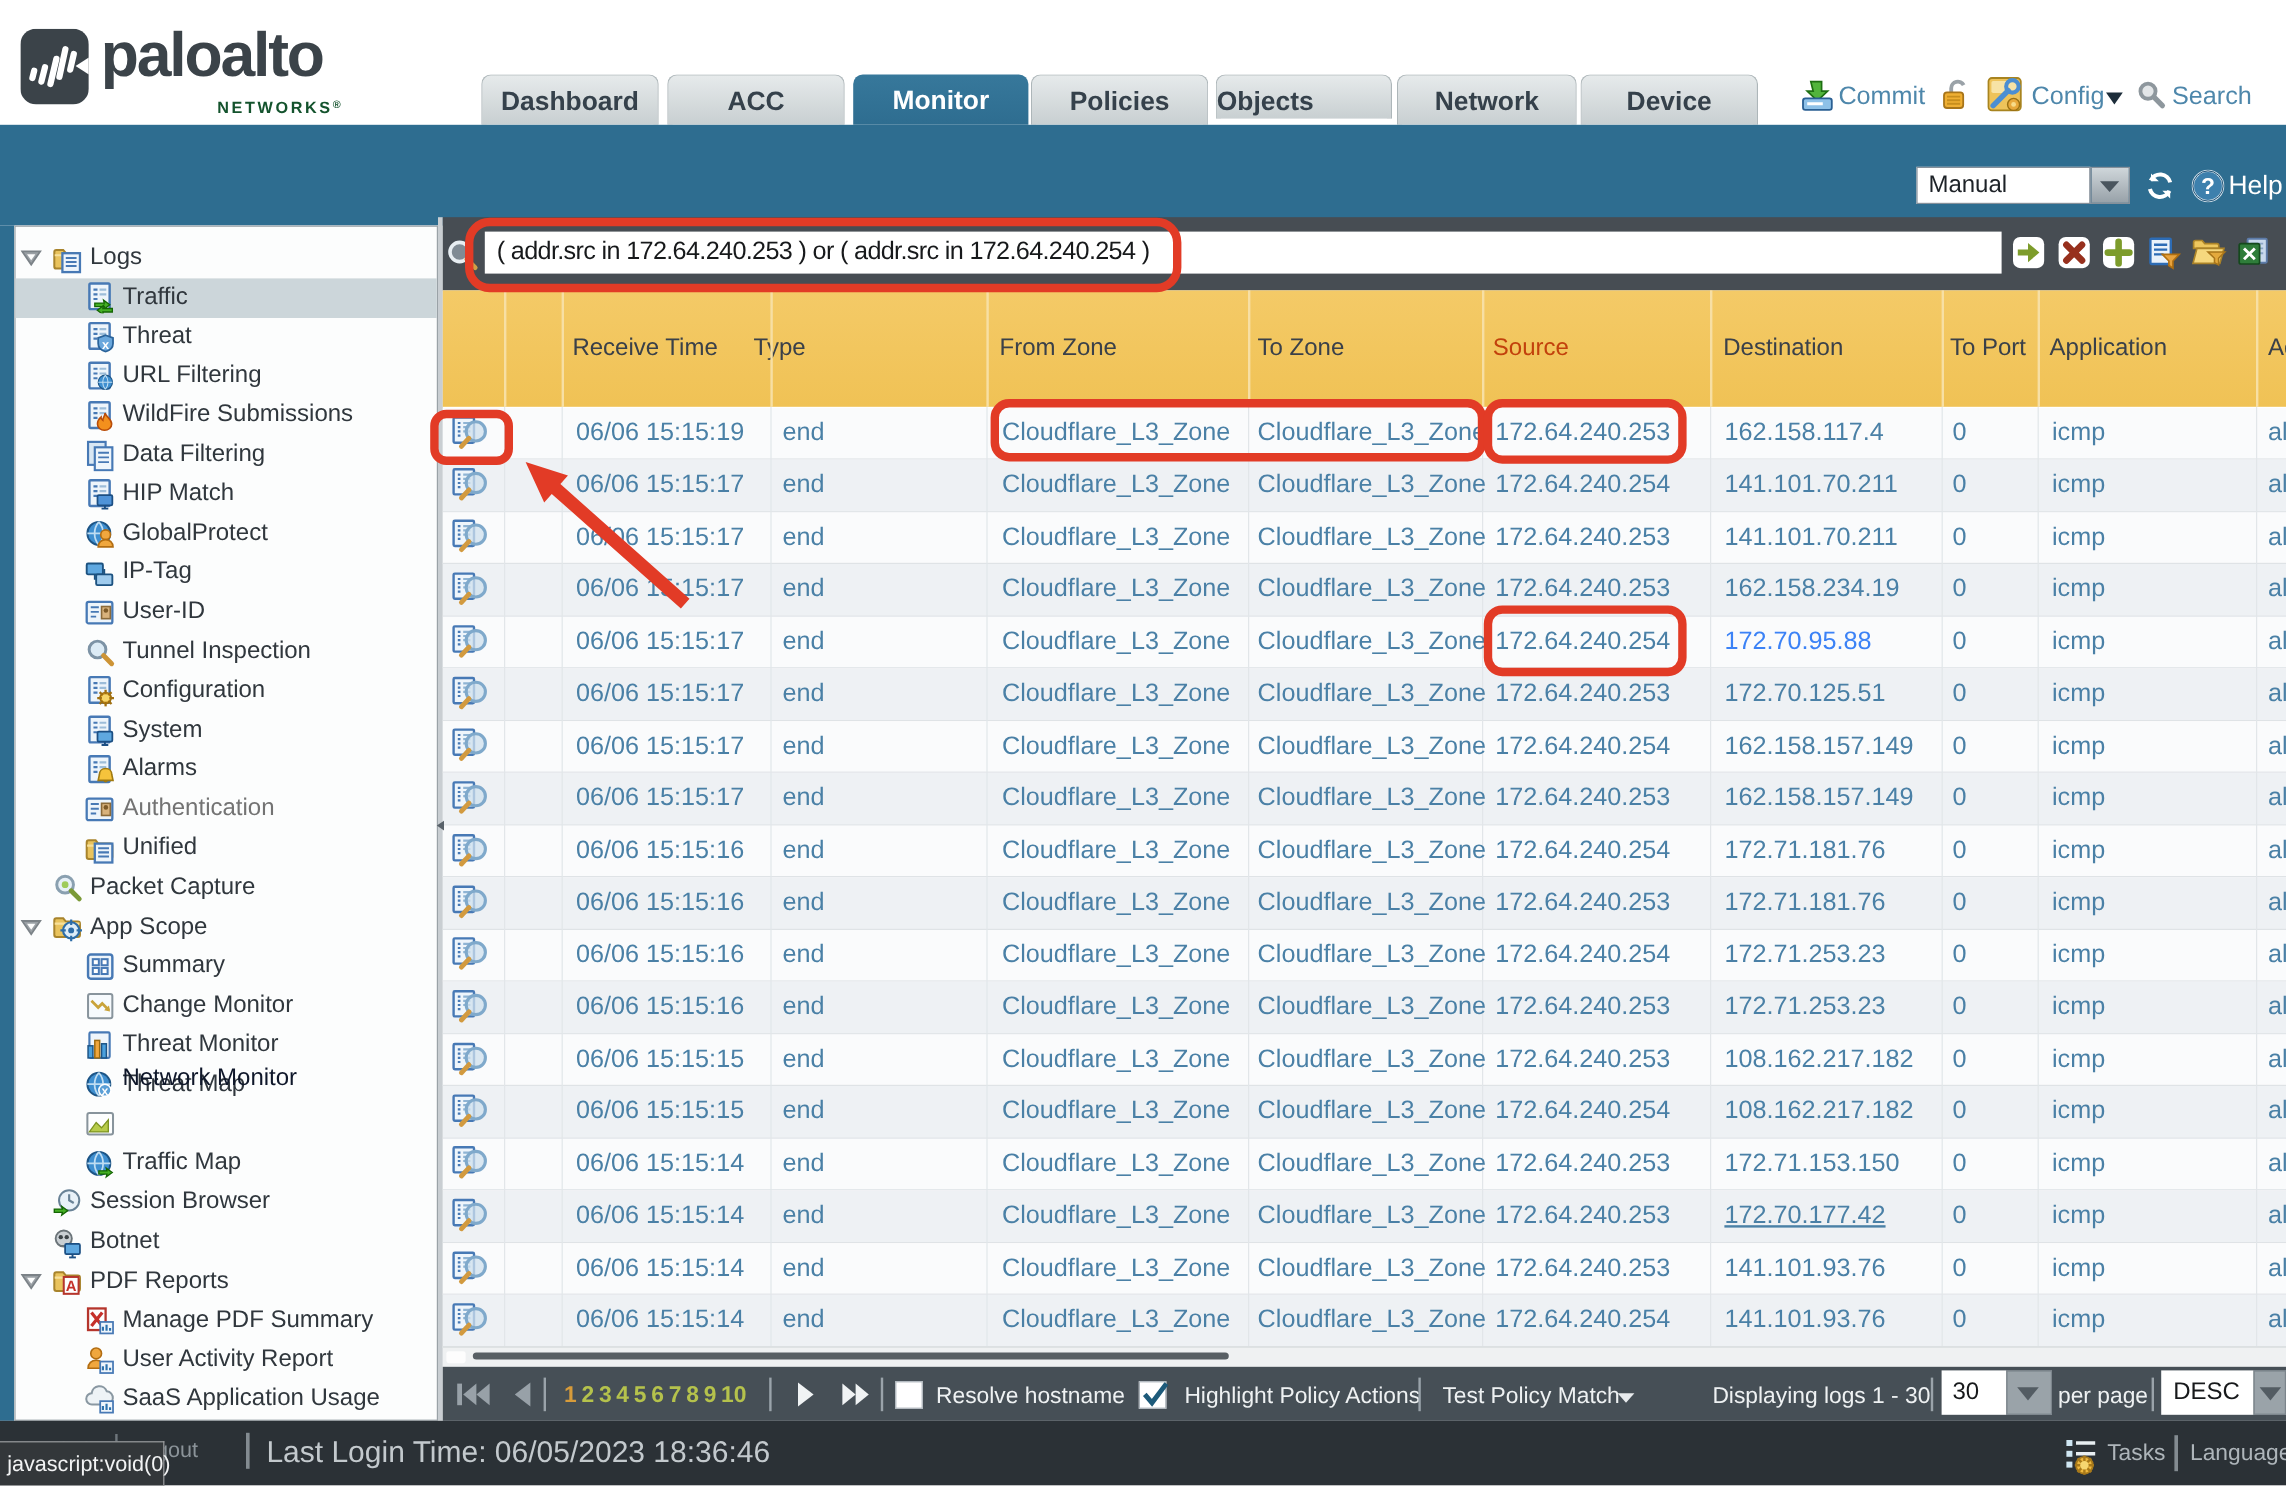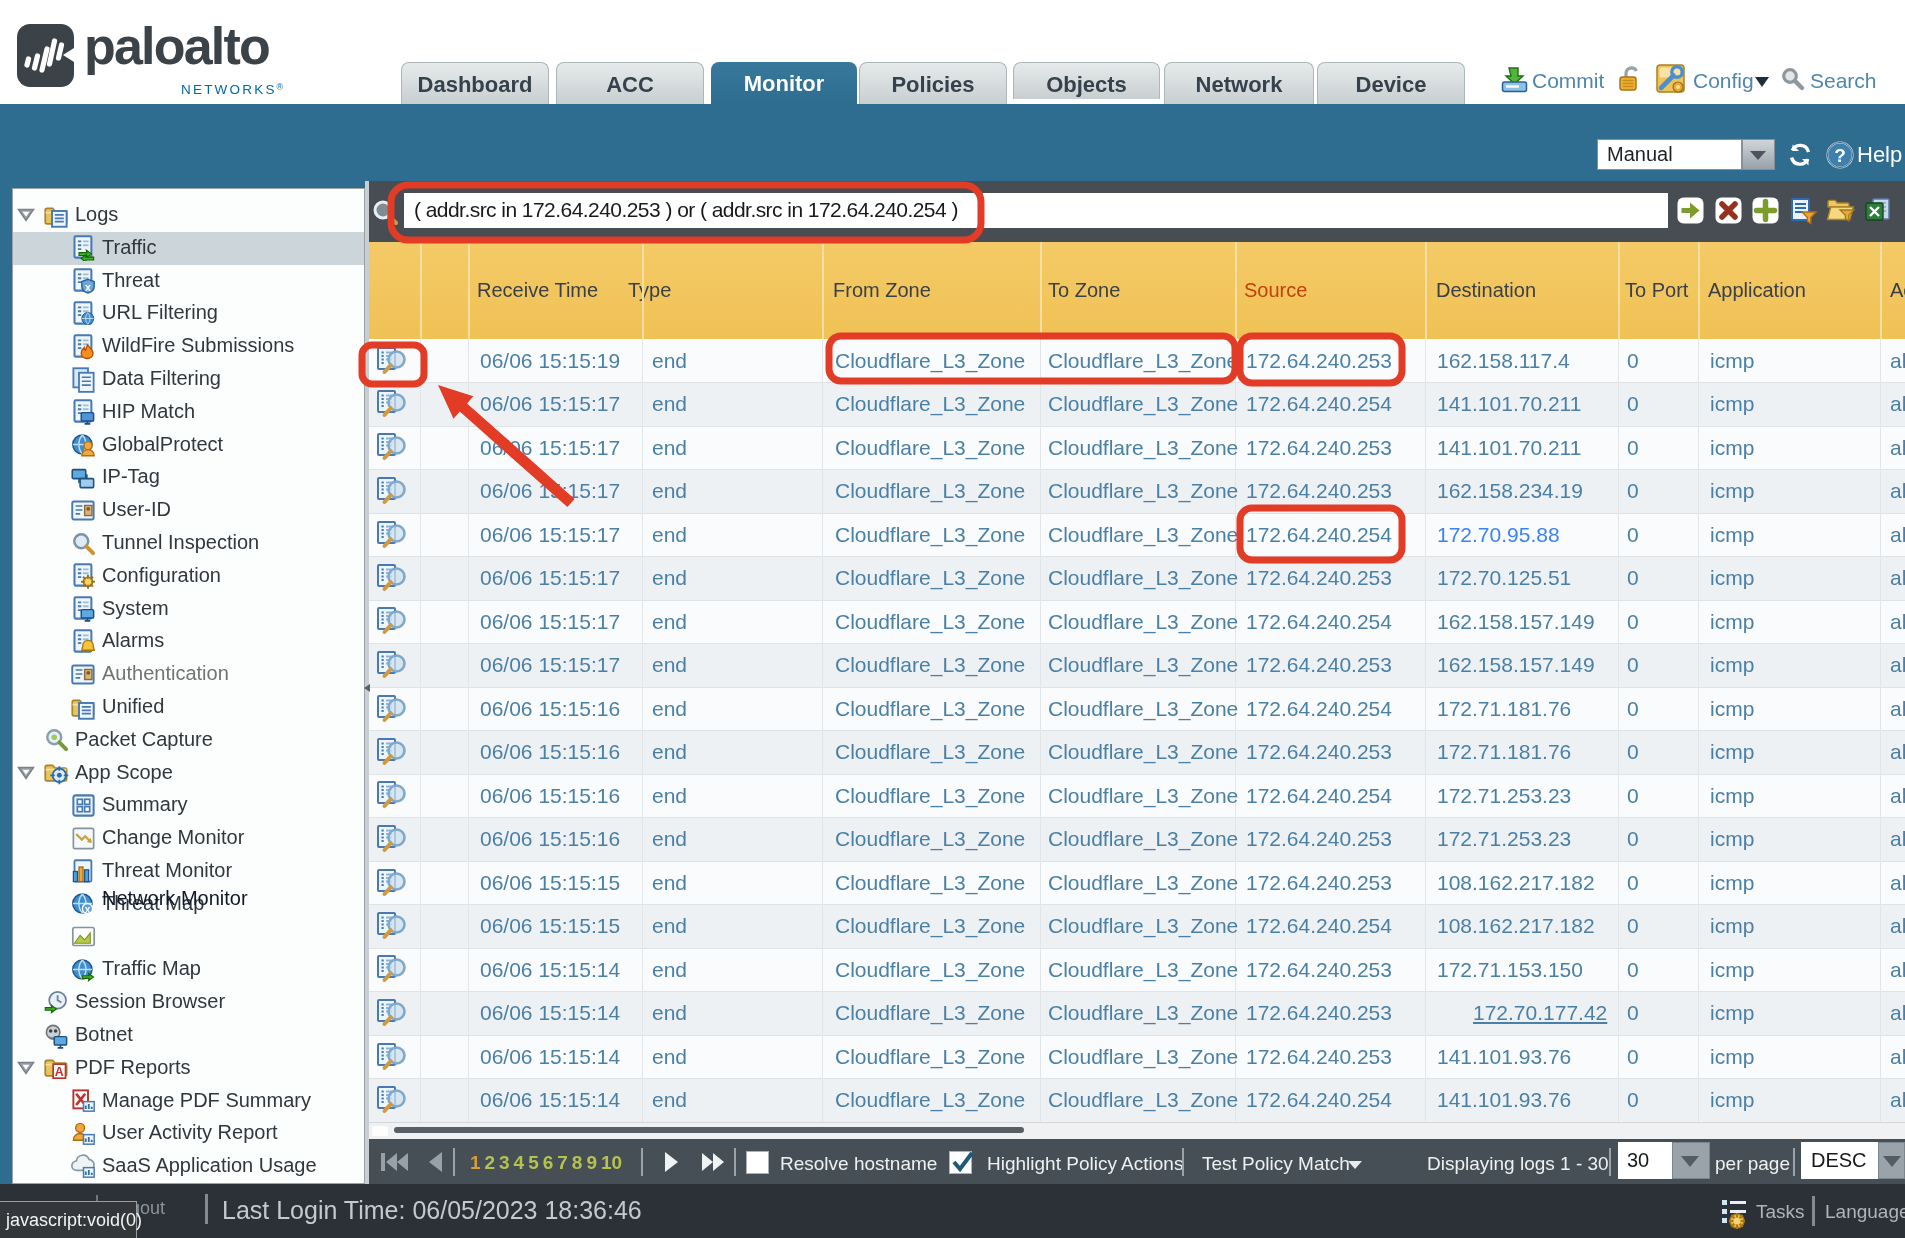--- a/index.html
+++ b/index.html
@@ -13,26 +13,26 @@
 <g stroke="#fff" stroke-width="5.2" stroke-linecap="round">
 <line x1="10" y1="41" x2="11.5" y2="35"></line>
 <line x1="17.5" y1="44" x2="20.5" y2="32"></line>
 <line x1="25" y1="46" x2="30" y2="25"></line>
 <line x1="32.5" y1="40" x2="37.5" y2="17"></line>
 <line x1="41.5" y1="34" x2="44.5" y2="21"></line>
 </g>
 <path d="M57 24 L46 31 L57 38 Z" fill="#fff"></path>
 </svg>
 <div class="abs" style="left:84px;top:16px;font-size:52px;font-weight:700;color:#3b4349;letter-spacing:-1.8px">paloalto</div>
-<div class="abs" style="left:181px;top:82px;font-size:13.5px;font-weight:normal;color:#0369a1;letter-spacing:2.2px">NETWORKS<span style="font-size:9px;vertical-align:4px;letter-spacing:0">®</span></div>
+<div class="abs" style="left:181px;top:82px;font-size:13.5px;font-weight:bold;color:#14532d;letter-spacing:2.2px">NETWORKS<span style="font-size:9px;vertical-align:4px;letter-spacing:0">®</span></div>
 <div class="abs" style="left:401px;top:62px;width:148px;height:42px;background:linear-gradient(#e6eaeb,#c8cfd1);border:1px solid #adb6b9;border-bottom:none;border-radius:8px 8px 0 0;color:#35414b;font-size:22px;font-weight:bold;text-align:center;line-height:44px">Dashboard</div>
 <div class="abs" style="left:556px;top:62px;width:148px;height:42px;background:linear-gradient(#e6eaeb,#c8cfd1);border:1px solid #adb6b9;border-bottom:none;border-radius:8px 8px 0 0;color:#35414b;font-size:22px;font-weight:bold;text-align:center;line-height:44px">ACC</div>
 <div class="abs" style="left:711px;top:62px;width:146px;height:42px;background:linear-gradient(#37789b,#2e6d90);border-radius:8px 8px 0 0;color:#fff;font-size:22px;font-weight:bold;text-align:center;line-height:44px">Monitor</div>
 <div class="abs" style="left:859px;top:62px;width:148px;height:42px;background:linear-gradient(#e6eaeb,#c8cfd1);border:1px solid #adb6b9;border-bottom:none;border-radius:8px 8px 0 0;color:#35414b;font-size:22px;font-weight:bold;text-align:center;line-height:44px">Policies</div>
-<div class="abs" style="left:1013px;top:62px;width:147px;height:37px;background:linear-gradient(#e6eaeb,#c8cfd1);border:1px solid #adb6b9;border-bottom:none;border-radius:8px 8px 0 0;color:#35414b;font-size:22px;font-weight:bold;text-align:center;line-height:44px">Objects</div>
+<div class="abs" style="left:1013px;top:62px;width:147px;height:37px;background:linear-gradient(#e6eaeb,#c8cfd1);border:1px solid #adb6b9;border-bottom:none;border-radius:8px 8px 0 0;color:#35414b;font-size:22px;font-weight:bold;line-height:44px">Objects</div>
 <div class="abs" style="left:1164px;top:62px;width:150px;height:42px;background:linear-gradient(#e6eaeb,#c8cfd1);border:1px solid #adb6b9;border-bottom:none;border-radius:8px 8px 0 0;color:#35414b;font-size:22px;font-weight:bold;text-align:center;line-height:44px">Network</div>
 <div class="abs" style="left:1317px;top:62px;width:148px;height:42px;background:linear-gradient(#e6eaeb,#c8cfd1);border:1px solid #adb6b9;border-bottom:none;border-radius:8px 8px 0 0;color:#35414b;font-size:22px;font-weight:bold;text-align:center;line-height:44px">Device</div>
 <svg class="abs" style="left:1501px;top:66px" width="27" height="28" viewBox="0 0 27 28">
 <path d="M8 2h9v8h5L13.5 18 5 10h5z" fill="#52b43c" stroke="#1e6f12" stroke-width="1.4"></path>
 <rect x="1.5" y="16" width="24" height="9.5" rx="2" fill="#8ec1e8" stroke="#2a5f93" stroke-width="1.5"></rect>
 <path d="M5 20.5h13" stroke="#fff" stroke-width="2.4"></path>
 </svg>
 <div class="abs" style="left:1532px;top:69px;font-size:21px;color:#4e87ab">Commit</div>
 <svg class="abs" style="left:1617px;top:65px" width="26" height="29" viewBox="0 0 26 29">
 <path d="M9 13V8.5a5.5 5.5 0 0 1 10.4-2.5" fill="none" stroke="#9aa2a8" stroke-width="3.2"></path>
@@ -638,21 +638,21 @@
 <path d="M6.5 6.5h2.2M6.5 10h2.2M6.5 13.5h2.2M6.5 17h2.2" stroke="#4779b5" stroke-width="1.8"></path>
 <path d="M11 6.5h6M11 10h6M11 13.5h6" stroke="#8fb4d4" stroke-width="1.8"></path>
 <circle cx="21.5" cy="13.5" r="8" fill="#cfe0ee" fill-opacity="0.75" stroke="#7fa9cb" stroke-width="2.6"></circle>
 <line x1="15.8" y1="19.2" x2="9.5" y2="26" stroke="#d29a3f" stroke-width="4" stroke-linecap="round"></line>
 </svg>
 <div class="abs" style="left:480px;top:1001.2px;font-size:21px;color:#4a80a6">06/06 15:15:14</div>
 <div class="abs" style="left:652px;top:1001.2px;font-size:21px;color:#4a80a6">end</div>
 <div class="abs" style="left:835px;top:1001.2px;font-size:21px;color:#4a80a6">Cloudflare_L3_Zone</div>
 <div class="abs" style="left:1048px;top:1001.2px;font-size:21px;color:#4a80a6">Cloudflare_L3_Zone</div>
 <div class="abs" style="left:1246px;top:1001.2px;font-size:21px;color:#4a80a6">172.64.240.253</div>
-<div class="abs" style="left:1437px;top:1001.2px;font-size:21px;color:#4a80a6;text-decoration:underline;margin-left:36px;">172.70.177.42</div>
+<div class="abs" style="left:1437px;top:1001.2px;font-size:21px;color:#4a80a6;text-decoration:underline;">172.70.177.42</div>
 <div class="abs" style="left:1627px;top:1001.2px;font-size:21px;color:#4a80a6">0</div>
 <div class="abs" style="left:1710px;top:1001.2px;font-size:21px;color:#4a80a6">icmp</div>
 <div class="abs" style="left:1890px;top:1001.2px;font-size:21px;color:#4a80a6">al</div>
 <svg class="abs" style="left:375px;top:1042px" width="33" height="31" viewBox="0 0 33 31">
 <rect x="3" y="2" width="17" height="21" rx="1" fill="#eef5fb" stroke="#4779b5" stroke-width="2"></rect>
 <path d="M6.5 6.5h2.2M6.5 10h2.2M6.5 13.5h2.2M6.5 17h2.2" stroke="#4779b5" stroke-width="1.8"></path>
 <path d="M11 6.5h6M11 10h6M11 13.5h6" stroke="#8fb4d4" stroke-width="1.8"></path>
 <circle cx="21.5" cy="13.5" r="8" fill="#cfe0ee" fill-opacity="0.75" stroke="#7fa9cb" stroke-width="2.6"></circle>
 <line x1="15.8" y1="19.2" x2="9.5" y2="26" stroke="#d29a3f" stroke-width="4" stroke-linecap="round"></line>
 </svg>

